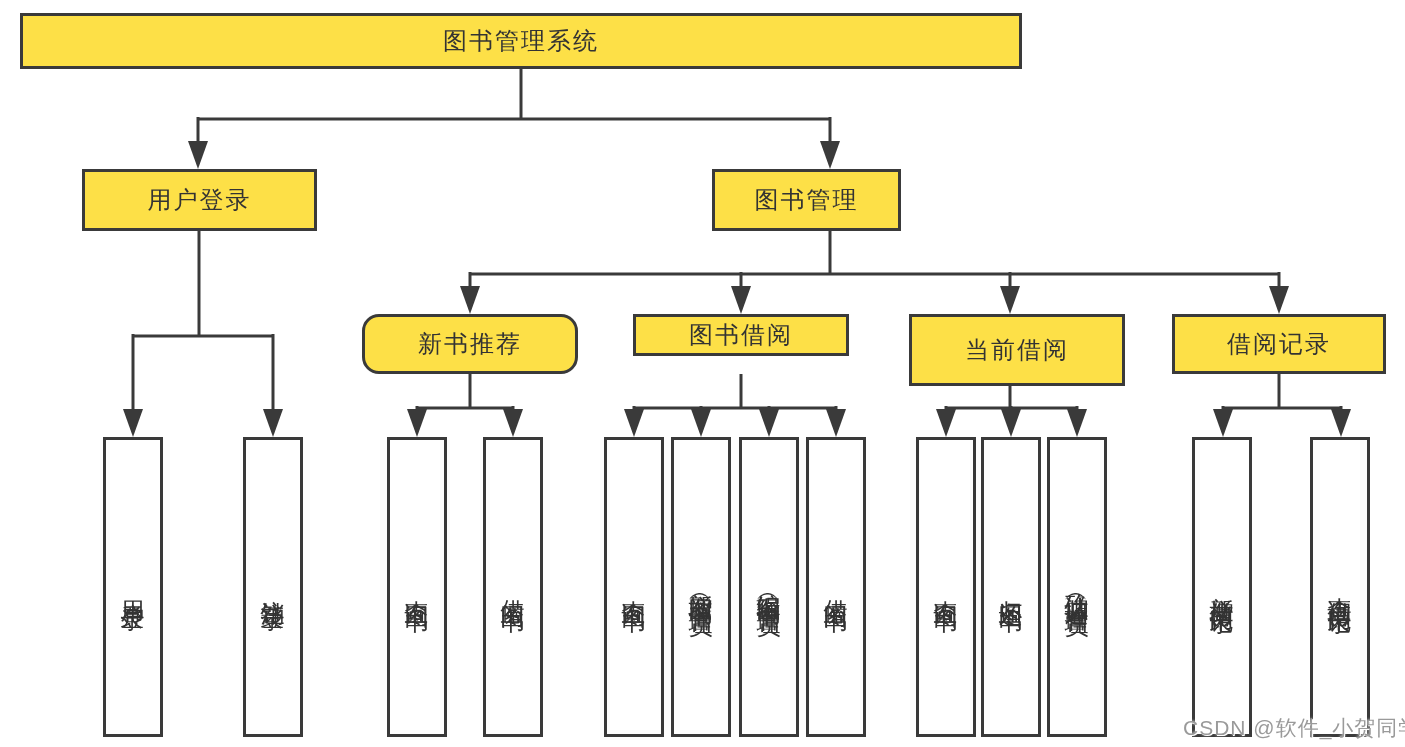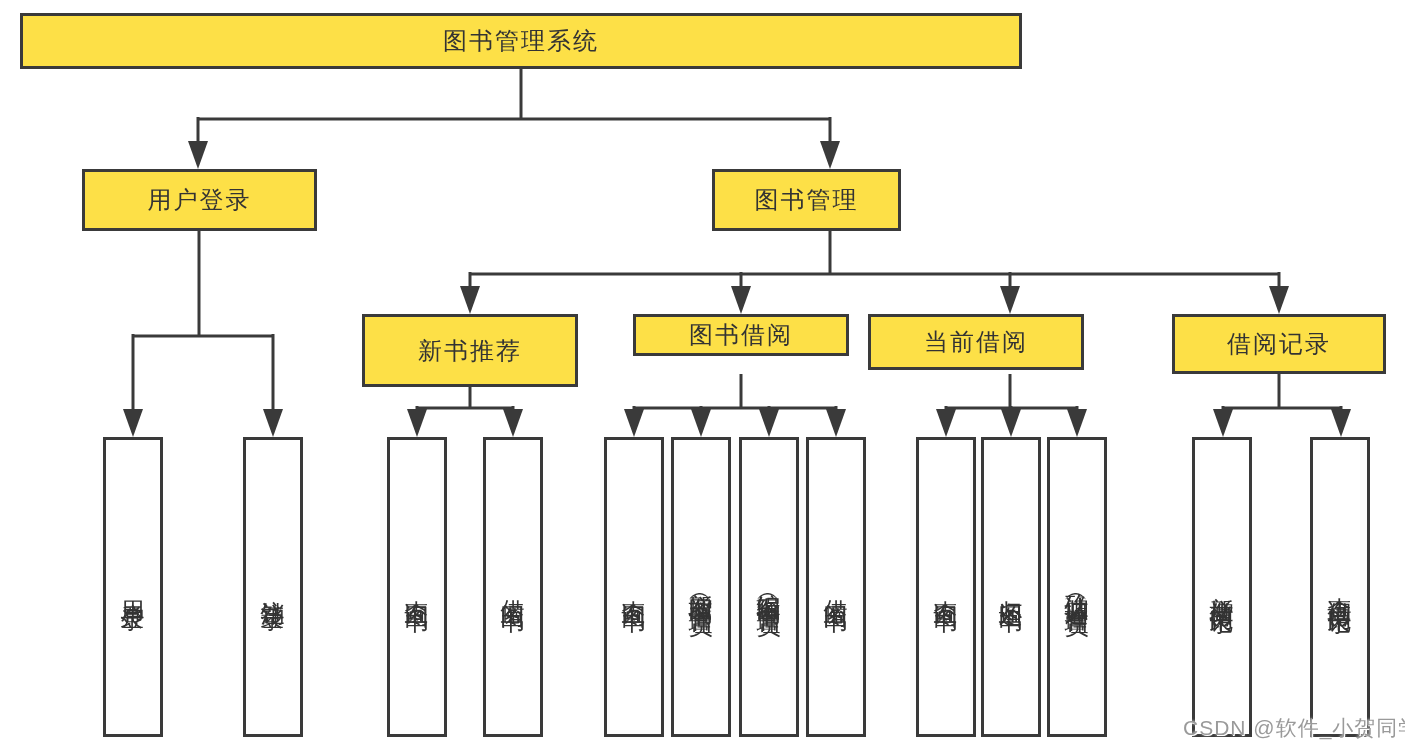--- a/index.html
+++ b/index.html
@@ -137,23 +137,23 @@
       <polygon points="1213,409 1233,409 1223,437"></polygon>
       <polygon points="1331,409 1351,409 1341,437"></polygon>
     </g>
   </svg>
 
   <div class="hnode" style="left:20px; top:13px; width:1002px; height:56px;">图书管理系统</div>
 
   <div class="hnode" style="left:82px; top:169px; width:235px; height:62px;">用户登录</div>
   <div class="hnode" style="left:712px; top:169px; width:189px; height:62px;">图书管理</div>
 
-  <div class="hnode" style="left:362px; top:314px; width:216px; height:73px;">新书推荐</div>
+  <div class="hnode" style="left:362px; top:314px; width:216px; height:60px;border-radius:17px;">新书推荐</div>
   <div class="hnode" style="left:633px; top:314px; width:216px; height:42px;">图书借阅</div>
-  <div class="hnode" style="left:868px; top:314px; width:216px; height:56px;">当前借阅</div>
+  <div class="hnode" style="left:909px; top:314px; width:216px; height:72px;">当前借阅</div>
   <div class="hnode" style="left:1172px; top:314px; width:214px; height:60px;">借阅记录</div>
 
   <div class="vnode" style="left:103px; top:437px; width:60px; height:300px;">用户登录</div>
   <div class="vnode" style="left:243px; top:437px; width:60px; height:300px;">注销登录</div>
 
   <div class="vnode" style="left:387px; top:437px; width:60px; height:300px;">查询图书</div>
   <div class="vnode" style="left:483px; top:437px; width:60px; height:300px;">借阅图书</div>
 
   <div class="vnode" style="left:604px; top:437px; width:60px; height:300px;">查询图书</div>
   <div class="vnode" style="left:671px; top:437px; width:60px; height:300px;">新增图书（管理员）</div>

